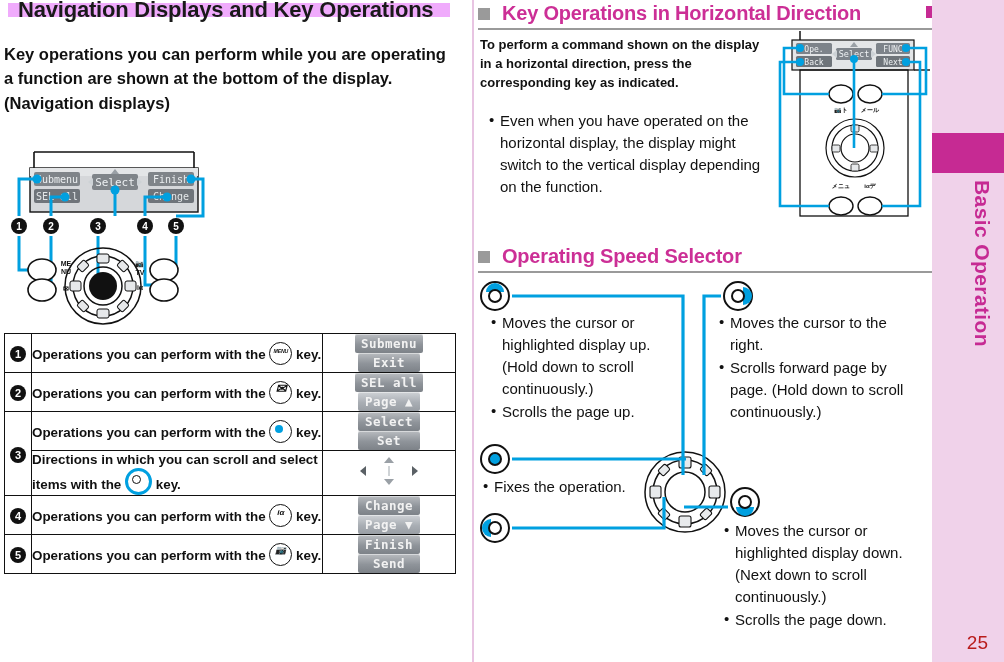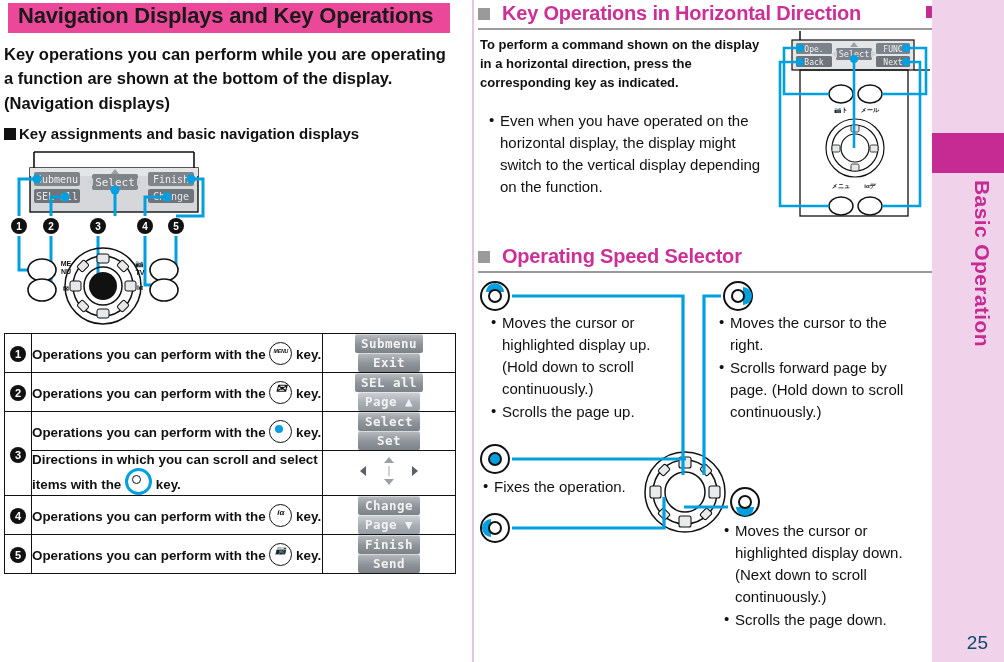--- a/index.html
+++ b/index.html
@@ -22,35 +22,35 @@
     background:#c62a93;
   }
   .rail-label{
     position:absolute;right:10px;top:180px;width:34px;height:330px;
     color:#c62a93;font-weight:bold;font-size:21px;letter-spacing:.4px;
     writing-mode:vertical-rl;text-orientation:mixed;
     display:flex;align-items:flex-start;justify-content:flex-start;
   }
   .page-num{
     position:absolute;right:16px;bottom:8px;
-    font-size:19px;color:#0c4a6e;
+    font-size:19px;color:#b91c1c;
   }
   
   .rail-tick{position:absolute;right:72px;width:6px;height:12px;background:#c62a93;}
 
   
   .col-left{position:absolute;left:0;top:0;width:462px;height:662px;}
   .col-right{position:absolute;left:478px;top:0;width:458px;height:662px;}
   .col-divider{position:absolute;left:472px;top:0;width:2px;height:662px;background:#e8c4e2;}
 
   
   .chap-head{
-    position:absolute;left:8px;top:3px;width:442px;height:30px;
-    background:#ec4899;
-    display:flex;align-items:flex-start;
+    position:absolute;left:8px;top:3px;width:442px;height:14px;
+    background:#f0abfc;
+    display:flex;align-items:center;
   }
   .chap-head span{
     font-size:22px;font-weight:bold;color:#1a1a1a;padding-left:10px;letter-spacing:-.2px;
   }
   .intro{
     position:absolute;left:4px;top:42px;width:450px;
     font-size:16.5px;font-weight:bold;color:#111;line-height:1.48;
   }
   .sub-head{
     position:absolute;left:4px;top:125px;width:450px;
@@ -176,24 +176,20 @@
 <div id="page">
 
   <div class="col-left">
 
     <div class="chap-head">
       <span>Navigation Displays and Key Operations</span>
     </div>
 
     <div class="intro">Key operations you can perform while you are operating a function are shown at the bottom of the display. (Navigation displays)</div>
 
-    <div class="sub-head">
-      <i class="blk-sq"></i>
-      <span>Key assignments and basic navigation displays</span>
-    </div>
 
     <div class="fig-left">
       <svg width="240" height="182" viewBox="0 0 240 182">
 
         <line x1="30" y1="2" x2="30" y2="22" stroke="#111" stroke-width="1.6"></line>
         <line x1="30" y1="2" x2="190" y2="2" stroke="#111" stroke-width="1.6"></line>
         <line x1="190" y1="2" x2="190" y2="22" stroke="#111" stroke-width="1.6"></line>
 
         <rect x="26" y="18" width="168" height="44" fill="#d5d7da" stroke="#111" stroke-width="1.4"></rect>
         <rect x="26" y="18" width="168" height="8" fill="#e3e5e7"></rect>

